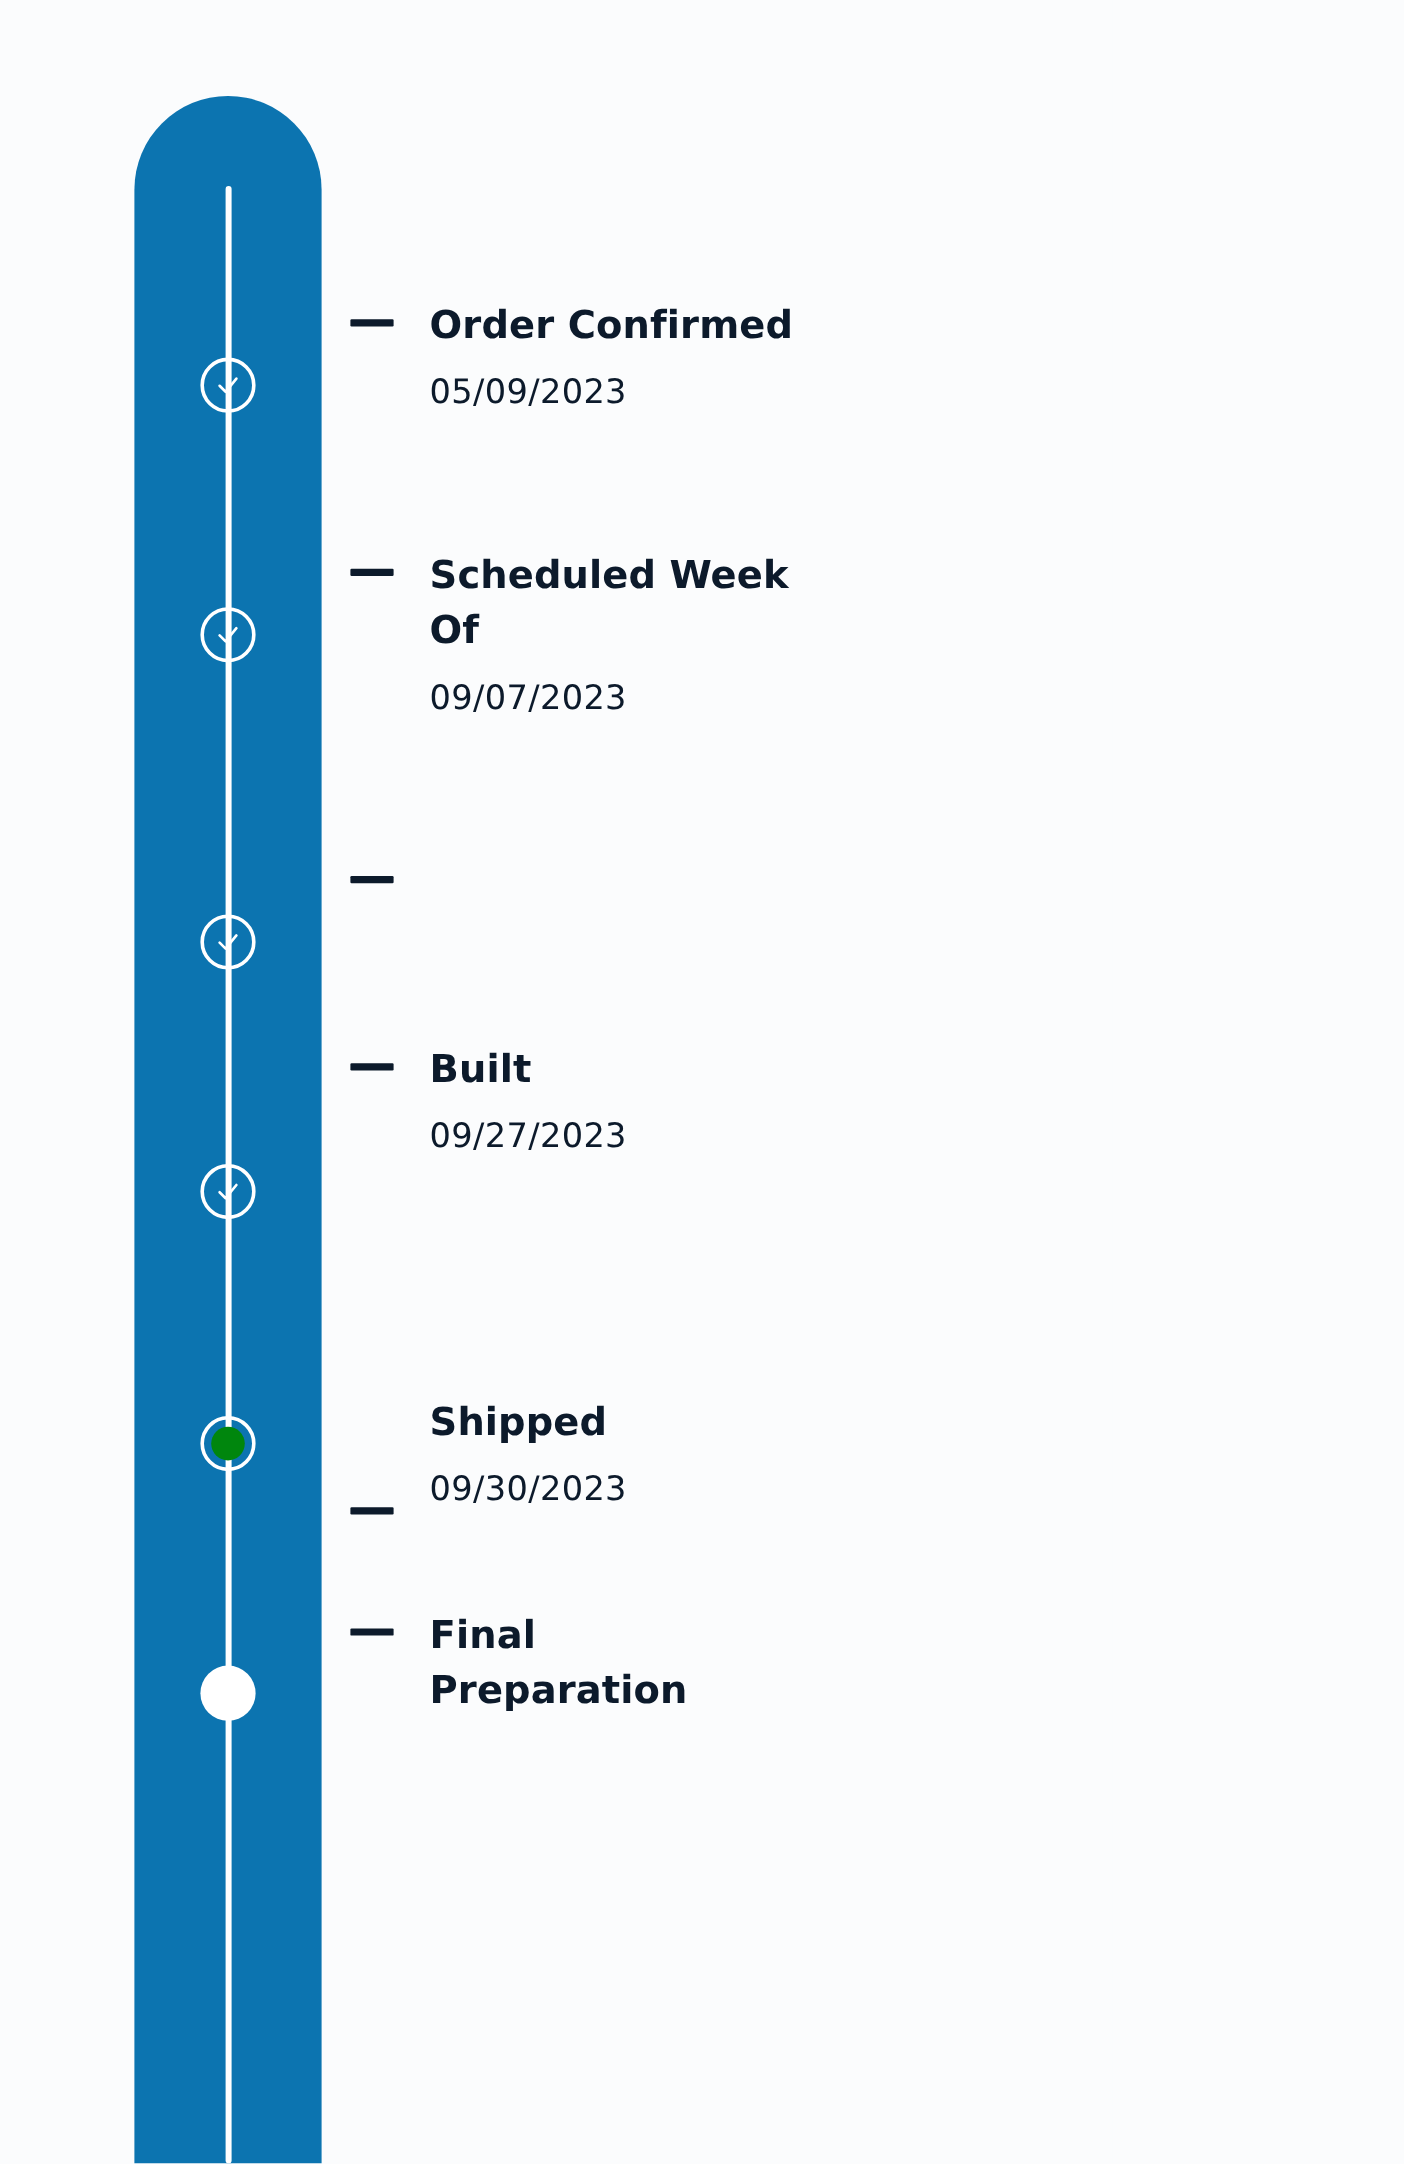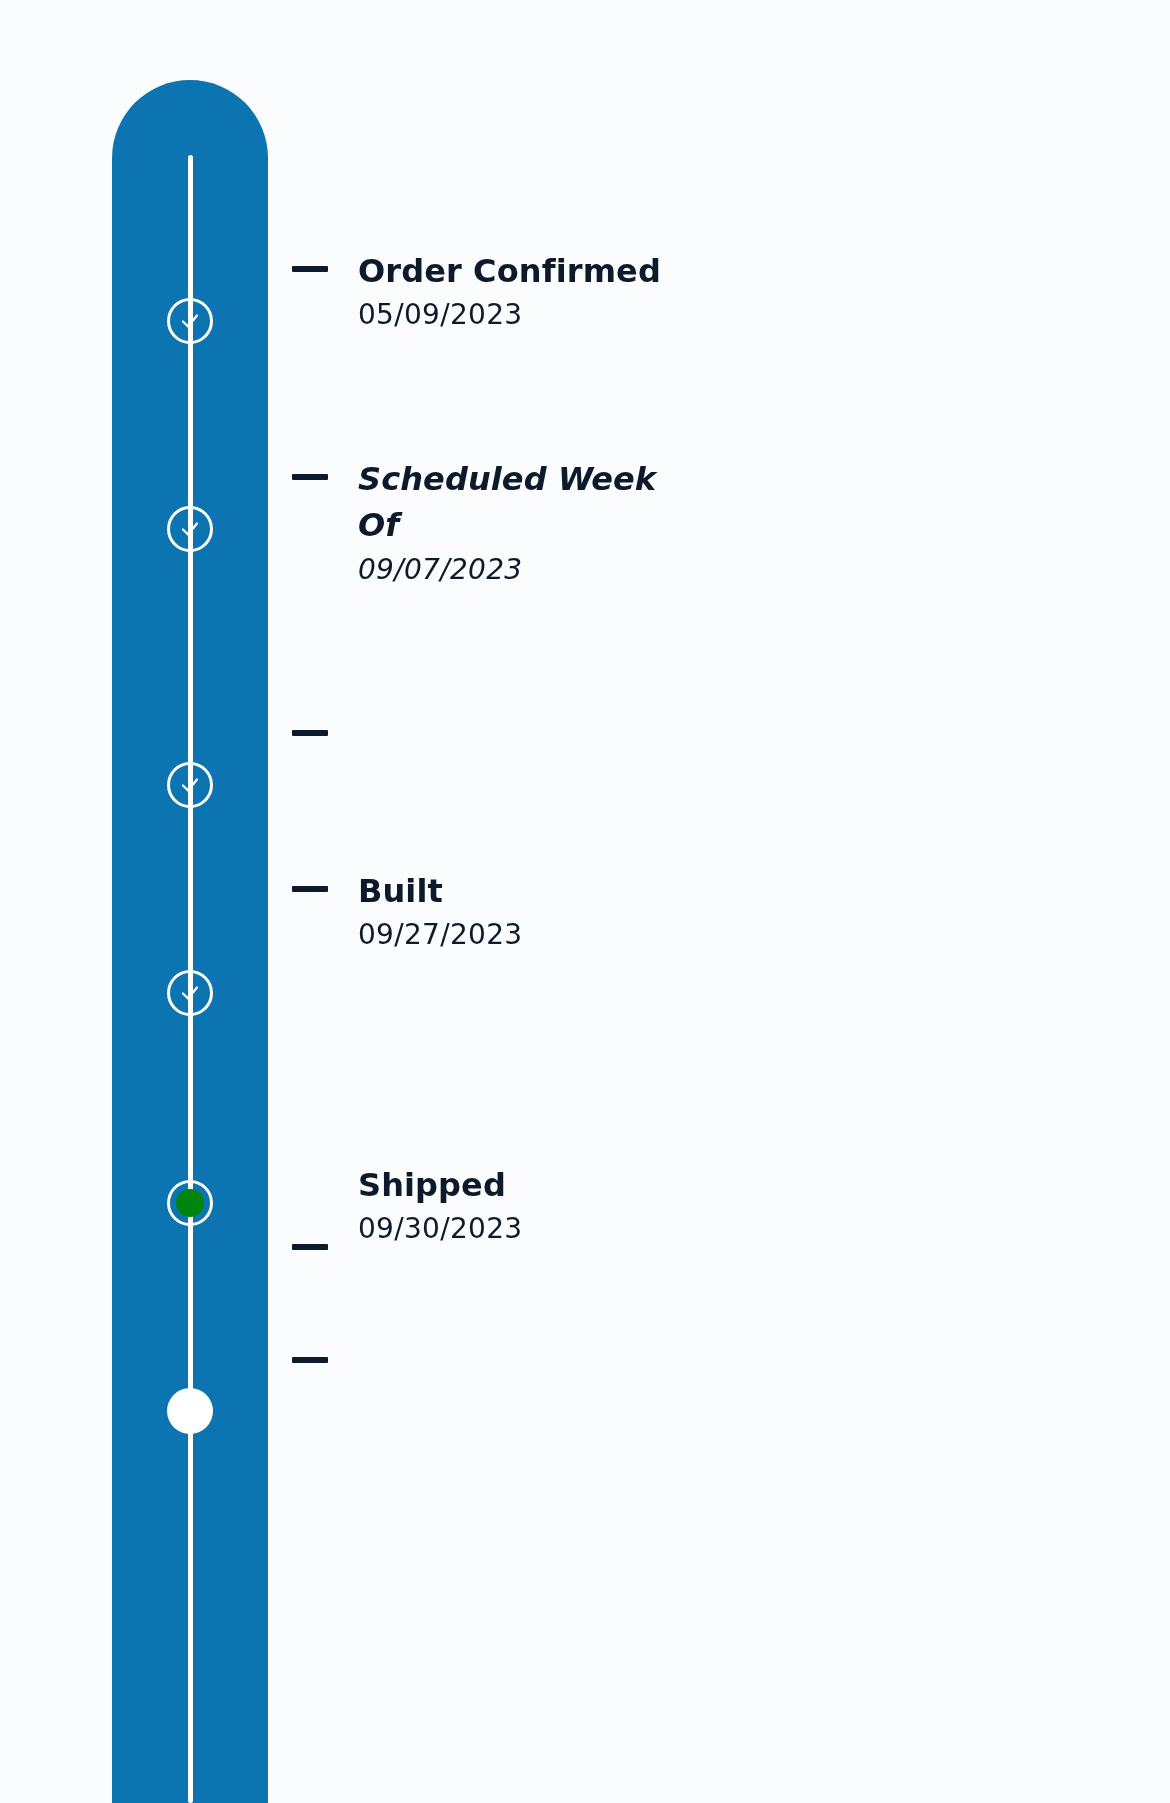--- a/index.html
+++ b/index.html
@@ -98,21 +98,21 @@
     line-height: 1.45;
     color: #0c1a2b;
     letter-spacing: 0.1px;
   }
   .step-date {
     font-size: 28px;
     font-weight: 400;
     line-height: 1.5;
     color: #0c1a2b;
     letter-spacing: 0.3px;
-    margin-top: 0;
+    margin-top: 12px;
   }
 </style>
 </head>
 <body>
 
 <div id="tracker">
 
   <div class="rail"></div>
   <div class="rail-line"></div>
 
@@ -149,21 +149,21 @@
   </div>
 
   <div class="step" style="top:248px;">
     <span class="dash"></span>
     <div class="step-text">
       <div class="step-title">Order Confirmed</div>
       <div class="step-date">05/09/2023</div>
     </div>
   </div>
 
-  <div class="step" style="top:456px;font-style:italic;">
+  <div class="step" style="top:456px;">
     <span class="dash"></span>
     <div class="step-text">
       <div class="step-title" style="max-width:310px;">Scheduled Week Of</div>
       <div class="step-date">09/07/2023</div>
     </div>
   </div>
 
   <div class="step" style="top:712px;">
     <span class="dash"></span>
     <div class="step-text">
@@ -181,15 +181,19 @@
   <div class="step" style="top:1162px;align-items:flex-end;">
     <span class="dash"></span>
     <div class="step-text">
       <div class="step-title">Shipped</div>
       <div class="step-date">09/30/2023</div>
     </div>
   </div>
 
   <div class="step" style="top:1339px;">
     <span class="dash"></span>
+    <div class="step-text" style="max-width:250px;">
+      <div class="step-title">Final Preparation</div>
+      <div class="step-date"></div>
+    </div>
   </div>
 
 </div>
 
 </body></html>

